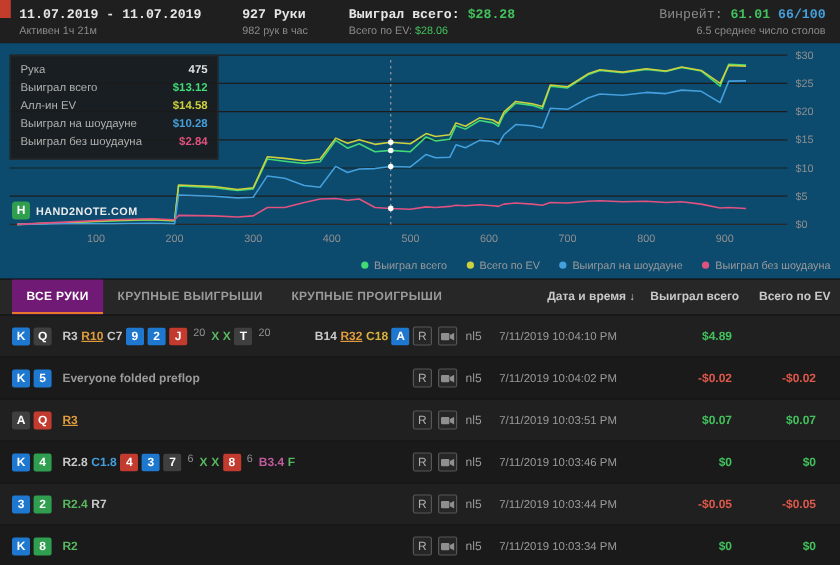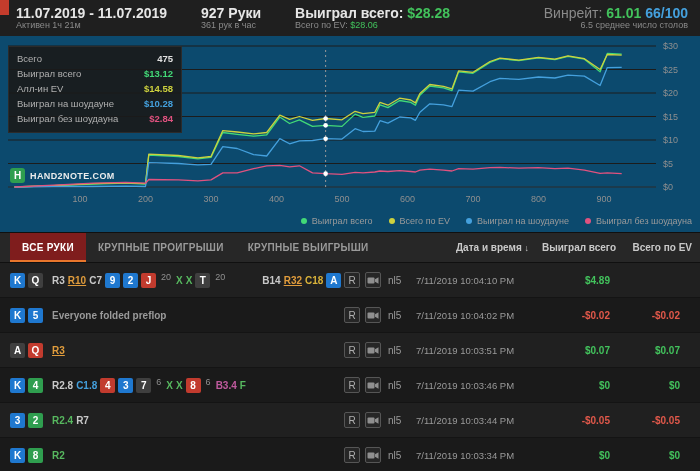--- a/index.html
+++ b/index.html
@@ -2,21 +2,21 @@
 <html><head>
 <meta charset="utf-8">
 <style>
   * { margin:0; padding:0; box-sizing:border-box; }
   body { background:#000; font-family:"Liberation Sans", sans-serif; }
   .app { position:relative; width:700px; height:471px; background:#141414; overflow:hidden; color:#ddd; }
 
   
   .corner-accent { position:absolute; left:0; top:0; width:9px; height:15px; background:#c43c2c; z-index:5; }
   header { height:36px; background:#1f1f1f; display:flex; align-items:center; gap:34px; padding:0 12px 0 16px; }
-  .hmain { font-size:14px; font-weight:bold; color:#e6e6e6; line-height:14px; white-space:nowrap; }
+  .hmain { font-size:11px; font-weight:bold; color:#e6e6e6; line-height:14px; white-space:nowrap;font-family:Liberation Mono, monospace; }
   .hsub  { font-size:9px; color:#8a8a8a; line-height:11px; white-space:nowrap; }
   .green { color:#42c25c; }
   .blue  { color:#44a0dd; }
   .gray  { color:#8a8a8a; font-weight:normal; }
   .right { text-align:right; }
   .spacer { flex:1; }
 
   
   .chart-sec { position:relative; height:196px; background:#0c4a6e; }
   .chart-sec svg.main { position:absolute; left:0; top:0; }
@@ -28,21 +28,21 @@
   .watermark { position:absolute; left:10px; top:132px; display:flex; align-items:center; gap:5px; z-index:2; }
   .wm-ic { width:15px; height:15px; background:#2f9e4f; border-radius:3px; color:#fff; font-size:10px; font-weight:bold; display:flex; align-items:center; justify-content:center; }
   .wm-text { font-size:9px; font-weight:bold; color:#ececec; letter-spacing:0.4px; }
   .legend { position:absolute; right:8px; bottom:6px; display:flex; gap:16px; z-index:2; }
   .lg-item { display:flex; align-items:center; gap:5px; font-size:9px; color:#9a9a9a; white-space:nowrap; cursor:pointer; }
   .lg-dot { width:6px; height:6px; border-radius:50%; }
 
   
   .tabbar { height:31px; background:#272727; display:flex; align-items:stretch; padding:0 8px 0 10px; border-top:1px solid #101010; border-bottom:1px solid #101010; }
   .tab { line-height:29px; padding:0 12px; font-size:10px; font-weight:bold; color:#9a9a9a; letter-spacing:0.3px; white-space:nowrap; cursor:pointer; }
-  .tab.active { color:#fff; box-shadow:inset 0 -2px 0 #e8762c; background:#7f1d1d; }
+  .tab.active { color:#fff; box-shadow:inset 0 -2px 0 #e8762c; background:#701a75; }
   .colhdr { line-height:29px; font-size:10px; font-weight:bold; color:#c9c9c9; white-space:nowrap; cursor:pointer; }
   .dtcol { width:152px; padding-left:72px; }
   .woncol { width:80px; text-align:right; }
   .evcol { width:76px; text-align:right; }
   .arrow { color:#c9c9c9; font-size:9px; }
 
   
   .hrow { height:35px; display:flex; align-items:center; padding:0 20px 0 10px; background:#202020; border-bottom:1px solid #141414; cursor:pointer; }
   .hrow.alt { background:#1a1a1a; }
   .cards { width:42px; display:flex; gap:3px; flex:none; }
@@ -64,21 +64,21 @@
 <div class="app">
   <div class="corner-accent"></div>
 
   <header>
     <div class="hblock">
       <div class="hmain">11.07.2019 - 11.07.2019</div>
       <div class="hsub">Активен 1ч 21м</div>
     </div>
     <div class="hblock">
       <div class="hmain">927 Руки</div>
-      <div class="hsub">361 рук в час</div>
+      <div class="hsub">982 рук в час</div>
     </div>
     <div class="hblock">
       <div class="hmain"><span>Выиграл всего:</span> <span class="green">$28.28</span></div>
       <div class="hsub"><span>Всего по EV:</span> <span class="green">$28.06</span></div>
     </div>
     <div class="spacer"></div>
     <div class="hblock right">
       <div class="hmain"><span class="gray">Винрейт:</span> <span class="green">61.01</span> <span class="blue">66/100</span></div>
       <div class="hsub">6.5 среднее число столов</div>
     </div>
@@ -115,21 +115,21 @@
         <polyline points="14.5,151.0 53.8,149.1 93.1,147.2 125.9,146.3 145.5,147.2 148.8,143.5 178.3,143.9 197.9,144.9 211.0,143.9 222.8,136.9 237.2,136.9 253.6,132.7 266.7,129.8 279.8,129.4 289.6,130.8 299.4,129.8 312.5,136.9 325.6,137.7 342.0,138.3 355.1,136.4 363.0,136.9 374.8,136.0 380.0,135.0 387.9,135.5 399.6,134.6 410.8,135.5 415.4,136.0 419.9,134.1 429.8,133.1 443.5,134.1 452.0,135.0 458.6,132.7 473.0,133.1 490.0,131.7 499.9,131.3 518.9,132.2 538.5,131.7 554.9,132.7 568.0,132.2 584.4,134.1 600.1,137.4 607.3,136.9 621.7,137.7" fill="none" stroke="#e0527f" stroke-width="1.3" stroke-linejoin="round"></polyline>
         <line x1="325.625" y1="14" x2="325.625" y2="151" stroke="#9a9a9a" stroke-width="1" stroke-dasharray="2,3"></line>
         <circle cx="325.625" cy="89.336" r="2.3" fill="#ffffff"></circle>
         <circle cx="325.625" cy="82.474" r="2.3" fill="#ffffff"></circle>
         <circle cx="325.625" cy="102.684" r="2.3" fill="#ffffff"></circle>
         <circle cx="325.625" cy="137.652" r="2.3" fill="#ffffff"></circle>
       </svg>
     <div class="tooltip">
       <div>
           <div class="tt-row">
-            <span class="tt-label">Всего</span>
+            <span class="tt-label">Рука</span>
             <span class="tt-value" style="color: rgb(224, 224, 224);">475</span>
           </div>
           <div class="tt-row">
             <span class="tt-label">Выиграл всего</span>
             <span class="tt-value" style="color: rgb(66, 217, 119);">$13.12</span>
           </div>
           <div class="tt-row">
             <span class="tt-label">Алл-ин EV</span>
             <span class="tt-value" style="color: rgb(205, 209, 62);">$14.58</span>
           </div>
@@ -162,22 +162,22 @@
         </span>
         <span class="lg-item">
           <span class="lg-dot" style="background: rgb(224, 82, 127);"></span>
           <span class="lg-label">Выиграл без шоудауна</span>
         </span>
       </div>
   </section>
 
   <div class="tabbar">
     <span class="tab active">ВСЕ РУКИ</span>
+    <span class="tab">КРУПНЫЕ ВЫИГРЫШИ</span>
     <span class="tab">КРУПНЫЕ ПРОИГРЫШИ</span>
-    <span class="tab">КРУПНЫЕ ВЫИГРЫШИ</span>
     <span class="spacer"></span>
     <span class="colhdr dtcol"><span>Дата и время</span> <span class="arrow">↓</span></span>
     <span class="colhdr woncol">Выиграл всего</span>
     <span class="colhdr evcol">Всего по EV</span>
   </div>
 
   <div>
       <div class="hrow">
         <span class="cards">
           <span class="card" style="background: rgb(31, 120, 207);">K</span>

